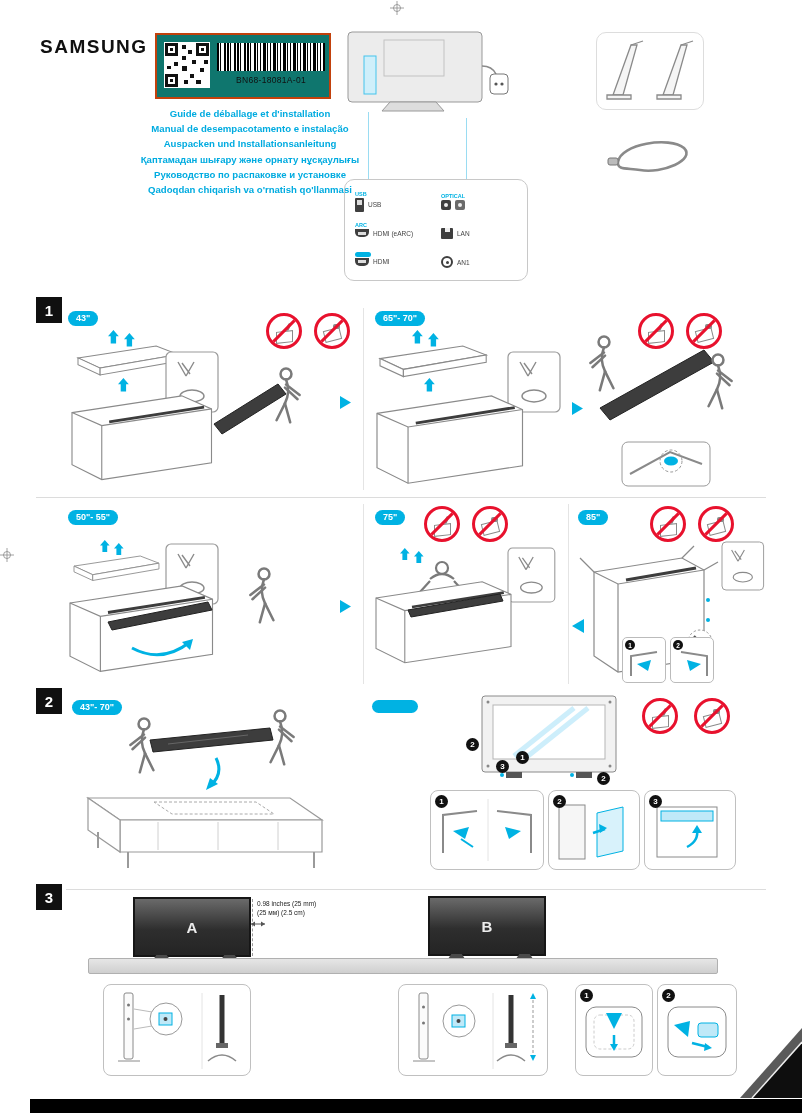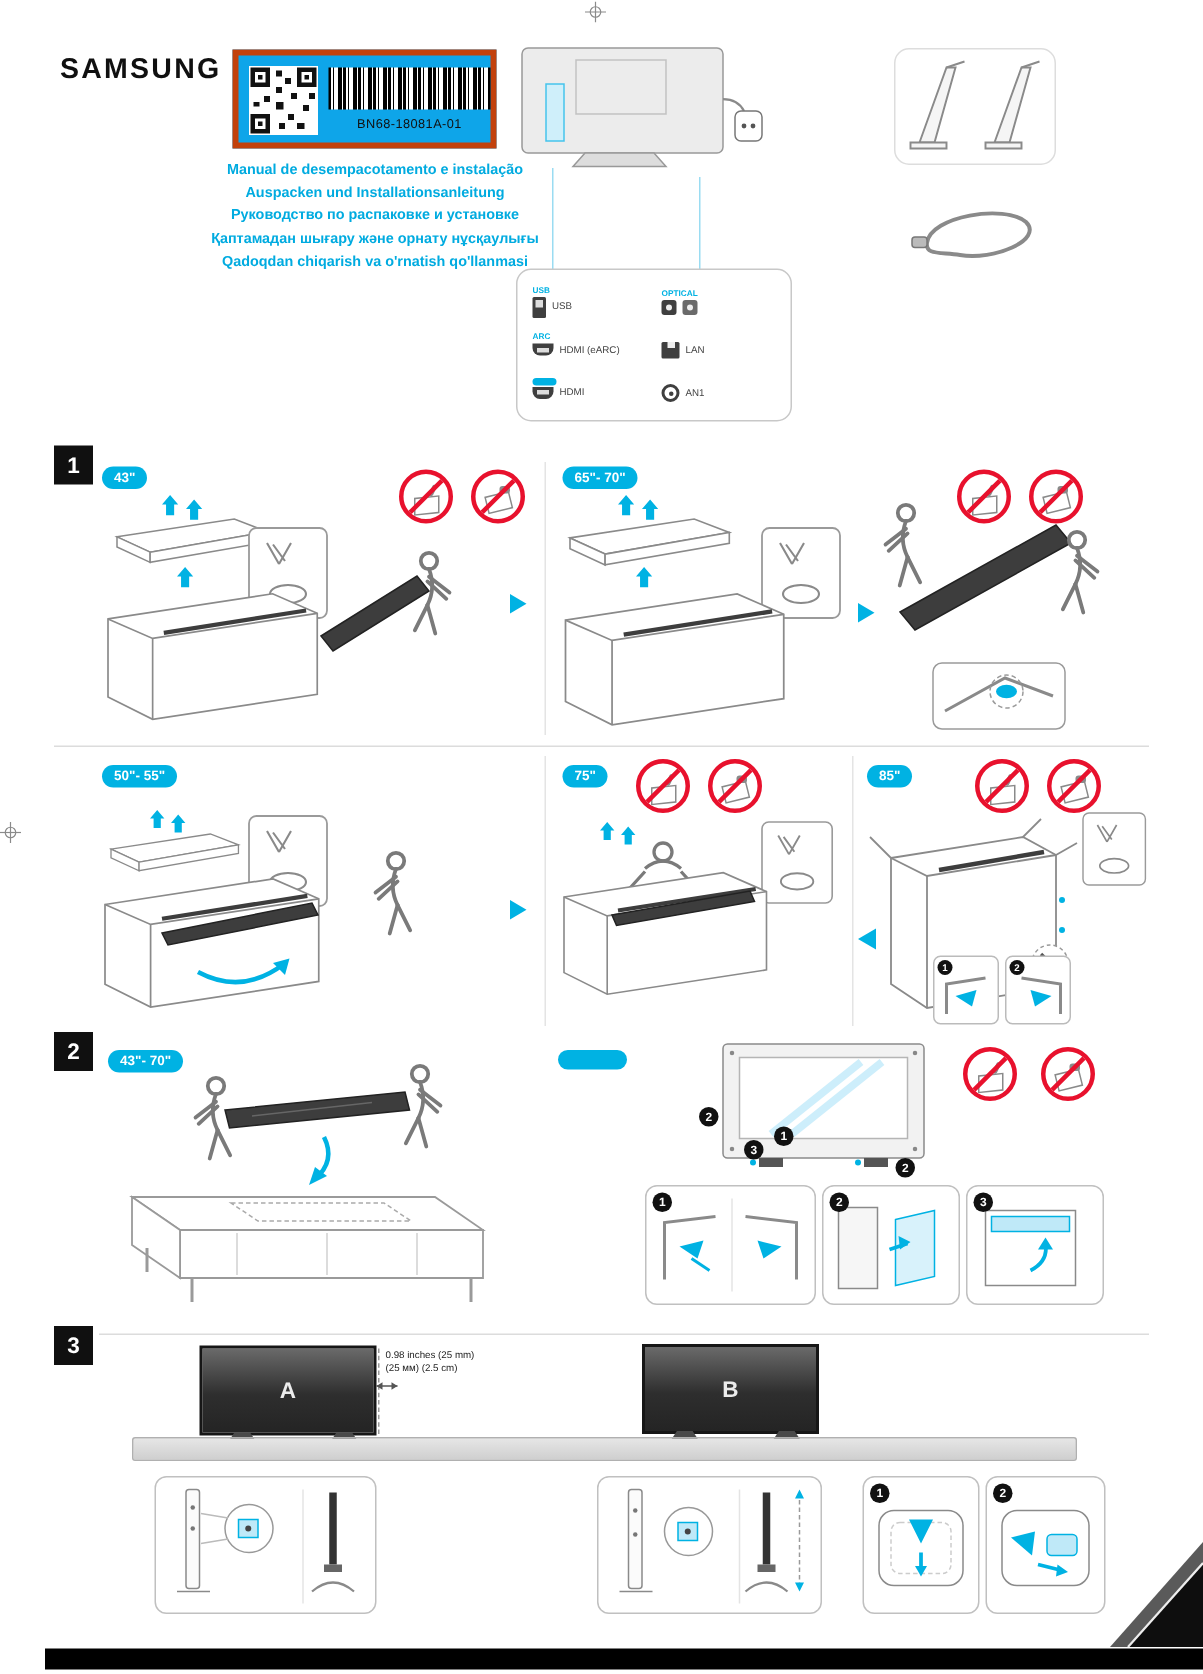--- a/index.html
+++ b/index.html
@@ -1,20 +1,20 @@
 <!DOCTYPE html>
 <html><head>
 <meta charset="utf-8">
 <style>
   html,body{margin:0;padding:0;background:#fff}
   .page{position:relative;width:802px;height:1116px;background:#fff;overflow:hidden;
         font-family:"Liberation Sans",sans-serif;color:#222}
   .abs{position:absolute}
   .brand{font-size:19px;font-weight:bold;letter-spacing:1.5px;color:#101010}
-  .label-box{border:4px solid #c2410c;background:#0ea5e9;box-sizing:border-box}
+  .label-box{border:2px solid #c2410c;background:#0f766e;box-sizing:border-box}
   .barcode{background:repeating-linear-gradient(90deg,#000 0 1.5px,#fff 1.5px 3px,#000 3px 4px,#fff 4px 6.5px,#000 6.5px 9px,#fff 9px 10px)}
   .part-num{font-size:8.5px;text-align:center;letter-spacing:.3px;color:#111}
   .titles div{color:#00abe0;font-weight:bold;font-size:9.6px;line-height:15.2px;text-align:center}
   .sec-badge{width:26px;height:26px;background:#101010;color:#fff;font-weight:bold;font-size:15px;
              display:flex;align-items:center;justify-content:center}
   .size-badge{background:#00b2e3;color:#fff;font-weight:bold;font-size:9px;height:15px;line-height:15px;
               padding:0 8px;border-radius:8px;white-space:nowrap;display:inline-block}
   .cyan-badge-blank{background:#00b2e3;border-radius:7px}
   .ports-panel{border:1.5px solid #c8c8c8;border-radius:10px;box-sizing:border-box}
   .ports-grid{display:grid;grid-template-columns:1fr 1fr;grid-auto-rows:1fr;height:100%;
@@ -178,24 +178,25 @@
           <line x1="84" y1="12" x2="96" y2="8"></line>
       </g>
     </svg>
   </div>
   <svg class="abs" style="left:598px;top:132px" width="100" height="48">
     <path d="M20,30 C22,12 72,4 86,16 C98,28 64,42 42,38 C28,36 19,38 20,30" stroke="#8a8a8a" stroke-width="2.6" fill="none"></path>
     <rect x="10" y="26" width="10" height="7" rx="2" fill="#bbb" stroke="#777"></rect>
   </svg>
 
   <div class="abs titles" style="left:95px;top:106px;width:310px">
+    <div>Guide de déballage et d'installation</div>
     <div>Manual de desempacotamento e instalação</div>
     <div>Auspacken und Installationsanleitung</div>
+    <div>Қаптамадан шығару және орнату нұсқаулығы</div>
     <div>Руководство по распаковке и установке</div>
-    <div>Қаптамадан шығару және орнату нұсқаулығы</div>
     <div>Qadoqdan chiqarish va o'rnatish qo'llanmasi</div>
   </div>
 
   <div class="abs ports-panel" style="left:344px;top:179px;width:184px;height:102px">
     <div class="ports-grid">
       <div class="port-cell">
         <span class="port-tag">USB</span>
         <span class="pc-row">
             <span class="ic ic-usb"></span>
           <span class="port-name">USB</span>

